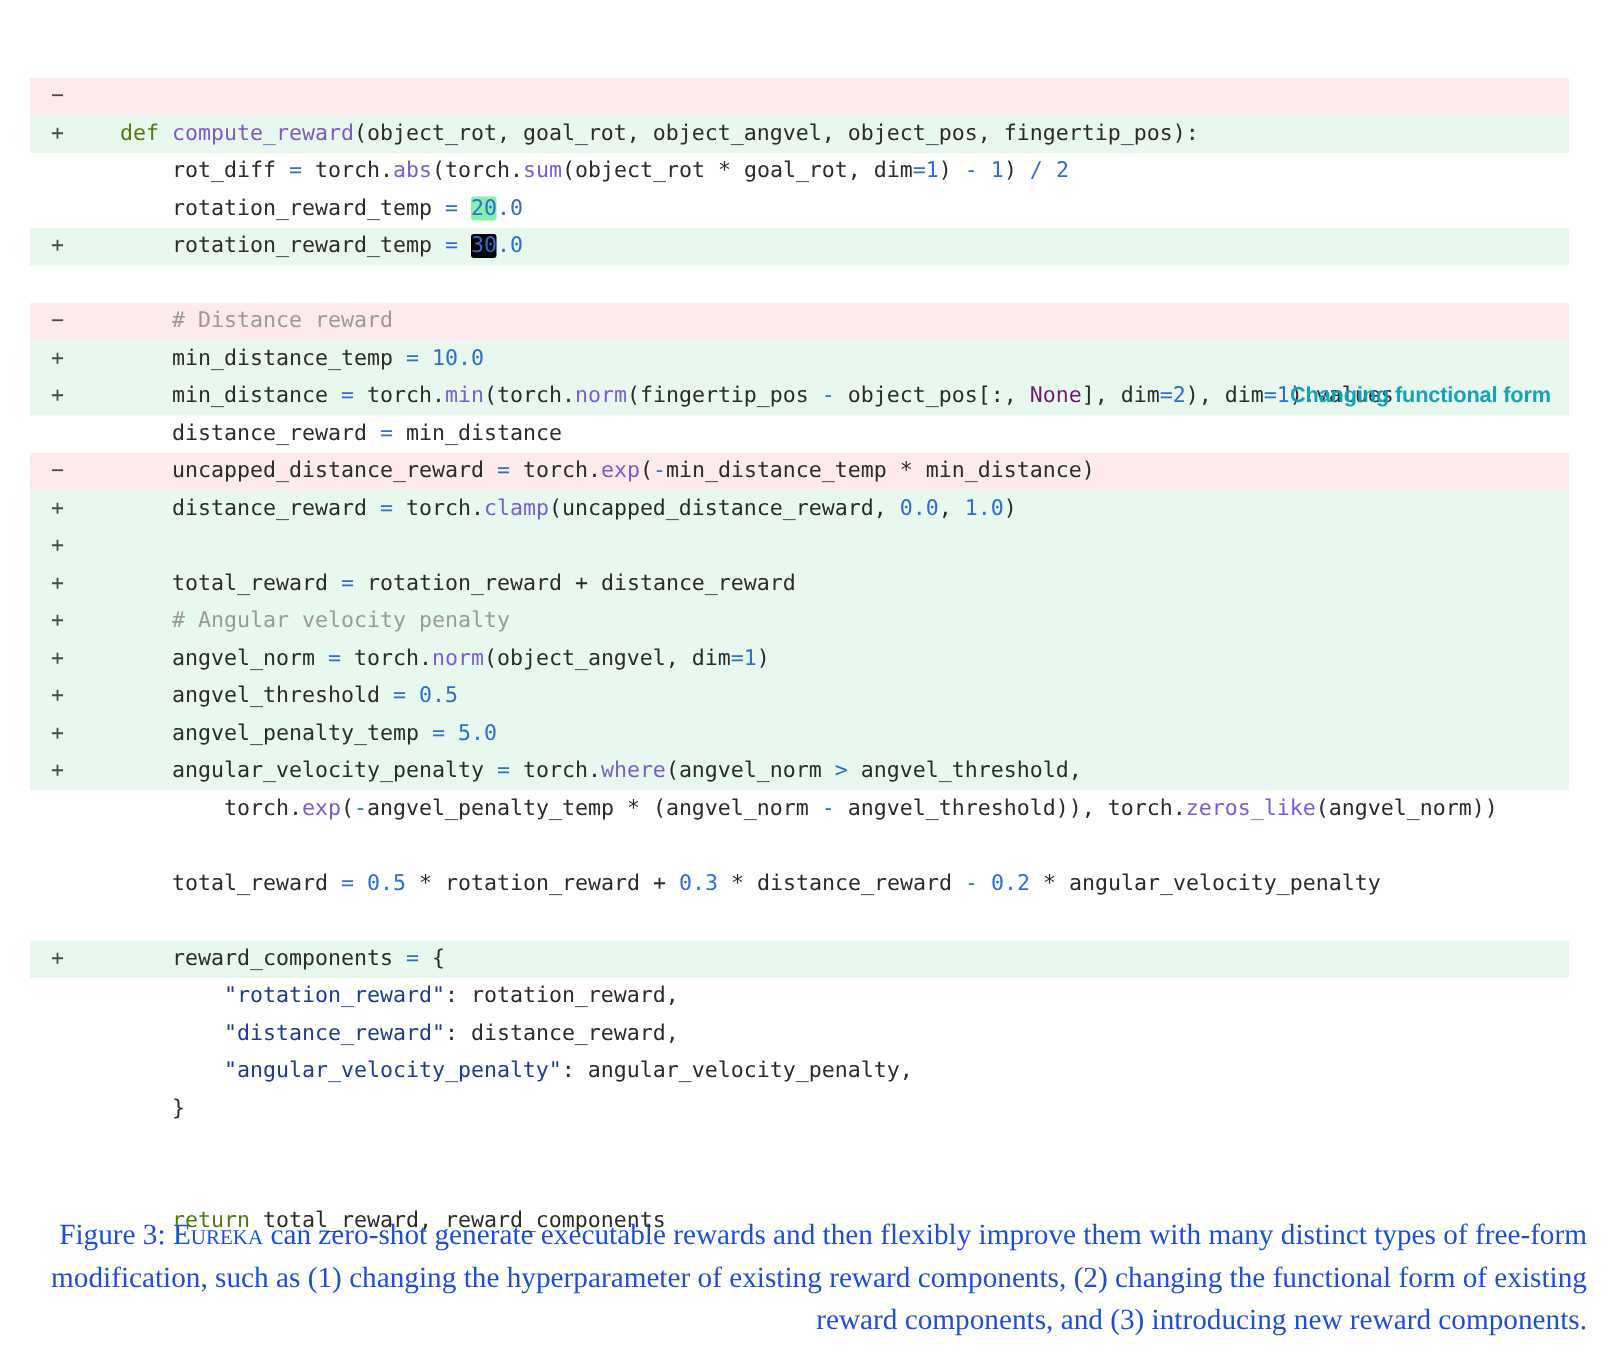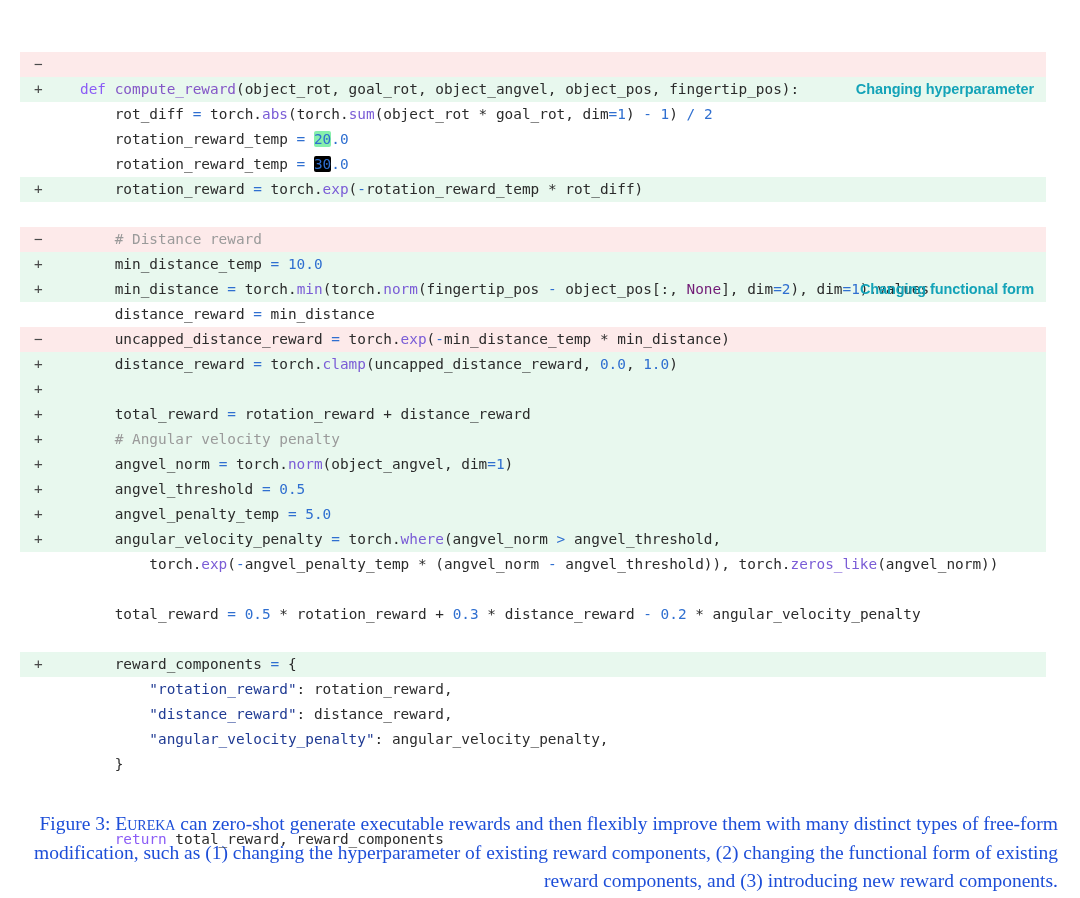--- a/index.html
+++ b/index.html
@@ -80,21 +80,21 @@
     z-index: 3;
     font-family: "Liberation Sans", sans-serif;
     font-size: 14.5px;
     font-weight: bold;
     color: #14a3b8;
     letter-spacing: -0.1px;
     line-height: 25px;
   }
 
   
-  .kw       { color: #8b5cf6; }
+  .kw       { color: #4d7c0f; }
   .fn       { color: #8457c7; margin-top: 40px; }
   .meth     { color: #7a5cd6; }
   .num      { color: #2f6fd0; }
   .op       { color: #2f6fd0; }
   .str      { color: #1f3a93; }
   .cmt      { color: #9a9a9a; }
   .pln      { color: #2b2b2b; }
   .builtin  { color: #701a75; }
 
   
@@ -136,27 +136,22 @@
     </div>
 
     <div class="code-line del">
       <span class="gutter">−</span>
       <span class="code-text"><span class="pln">    rotation_reward_temp </span><span class="op">=</span><span class="pln"> </span><span class="num chip-del">20</span><span class="num">.0</span></span>
     </div>
 
     <div class="code-line add">
       <span class="gutter">+</span>
       <span class="code-text"><span class="pln">    rotation_reward_temp </span><span class="op">=</span><span class="pln"> </span><span class="num chip-add">30</span><span class="num">.0</span></span>
-      <span class="annot">Changing hyperparameter</span>
-    </div>
-
-    <div class="code-line ctx">
-      <span class="gutter"></span>
-      <span class="code-text"><span class="pln">    rotation_reward </span><span class="op">=</span><span class="pln"> torch.</span><span class="meth">exp</span><span class="pln">(</span><span class="op">-</span><span class="pln">rotation_reward_temp </span><span class="pln">*</span><span class="pln"> rot_diff)</span></span>
-    </div>
+    </div>
+
 
     <div class="code-line ctx">
       <span class="gutter"></span>
       <span class="code-text"> </span>
     </div>
 
     <div class="code-line ctx">
       <span class="gutter"></span>
       <span class="code-text"><span class="cmt">    # Distance reward</span></span>
     </div>

